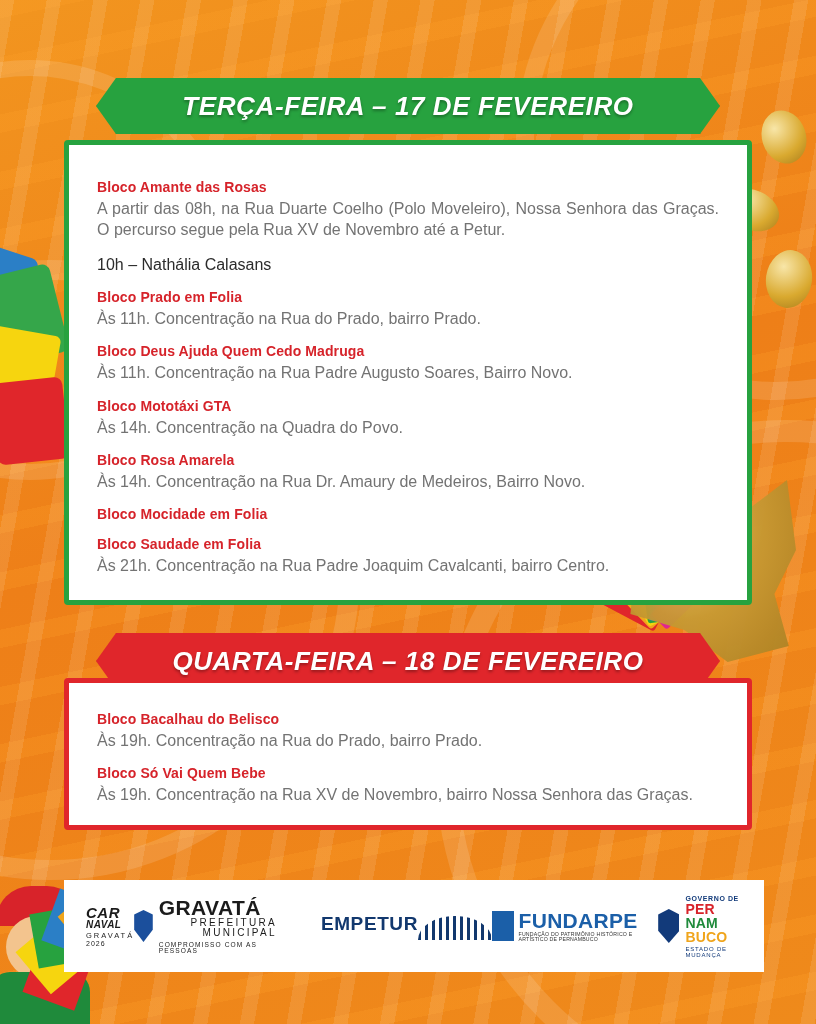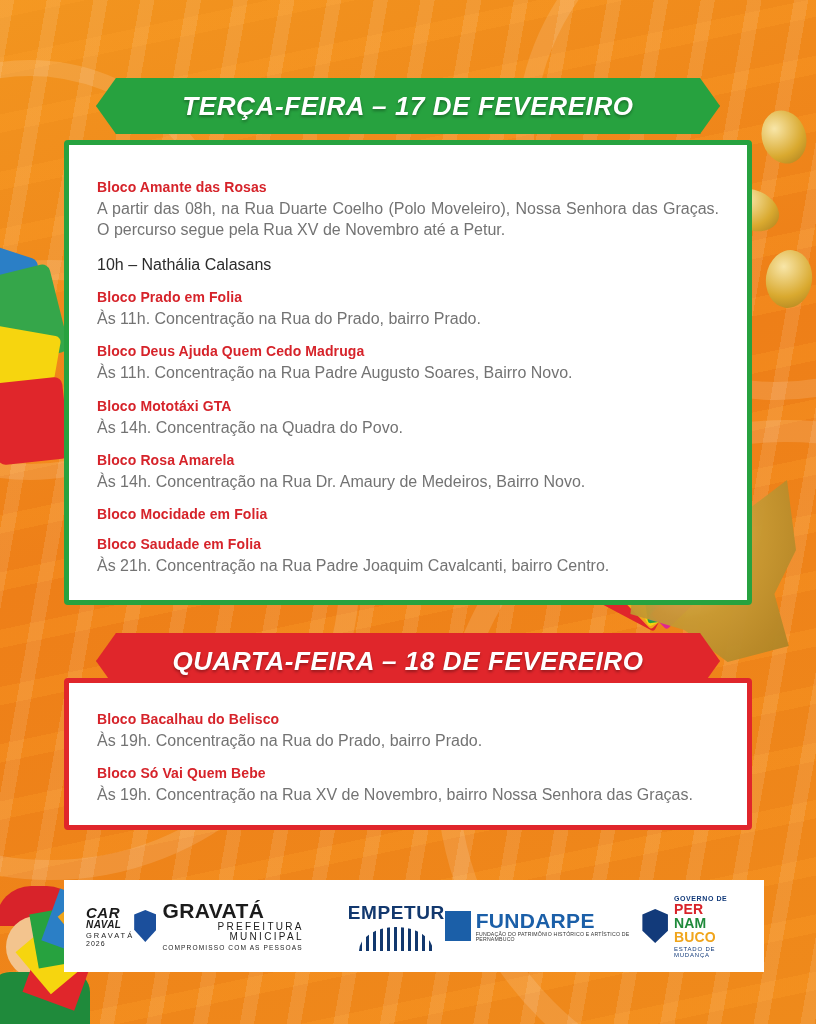--- a/index.html
+++ b/index.html
@@ -163,21 +163,21 @@
   .logo-carnaval .t4 { font-size: 7px; letter-spacing: 1px; }
 
   .logo-gravata { flex-direction: row; gap:6px; align-items:center; }
   .logo-gravata .shield { width: 26px; height: 32px; background:#1b4f9c;
     clip-path: polygon(50% 0,100% 14%,100% 62%,50% 100%,0 62%,0 14%); }
   .logo-gravata .txt { line-height:1.02; }
   .logo-gravata .g1 { font-weight: bold; font-size: 21px; color:#1b1b1b; letter-spacing:.4px; }
   .logo-gravata .g2 { font-size: 10px; color:#1b1b1b; letter-spacing: 2.3px; text-align: right; }
   .logo-gravata .g3 { font-size: 6.6px; color:#1b1b1b; letter-spacing: 1.1px; margin-top:3px; }
 
-  .logo-empetur { flex-direction: column; align-items:center;margin-left:44px; }
+  .logo-empetur { flex-direction: row; align-items:flex-start;margin-left:44px; }
   .logo-empetur .e1 { font-weight: bold; font-size: 19px; color:#12386e; letter-spacing:.6px; }
   .logo-empetur .arc { width: 74px; height: 24px; margin-top: 3px;
     background: repeating-linear-gradient(90deg,#12386e 0 3px, #ffffff 3px 7px);
     border-radius: 40px 40px 0 0 / 26px 26px 0 0; }
 
   .logo-fundarpe { flex-direction: row; gap:5px; align-items:center; }
   .logo-fundarpe .sq { width: 30px; height: 30px; background:#1b5fa8; }
   .logo-fundarpe .ftxt { line-height:1.05; }
   .logo-fundarpe .f1 { font-weight:bold; font-size: 21px; color:#1b5fa8; letter-spacing:.3px; }
   .logo-fundarpe .f2 { font-size: 5.2px; color:#333; letter-spacing:.2px; }

